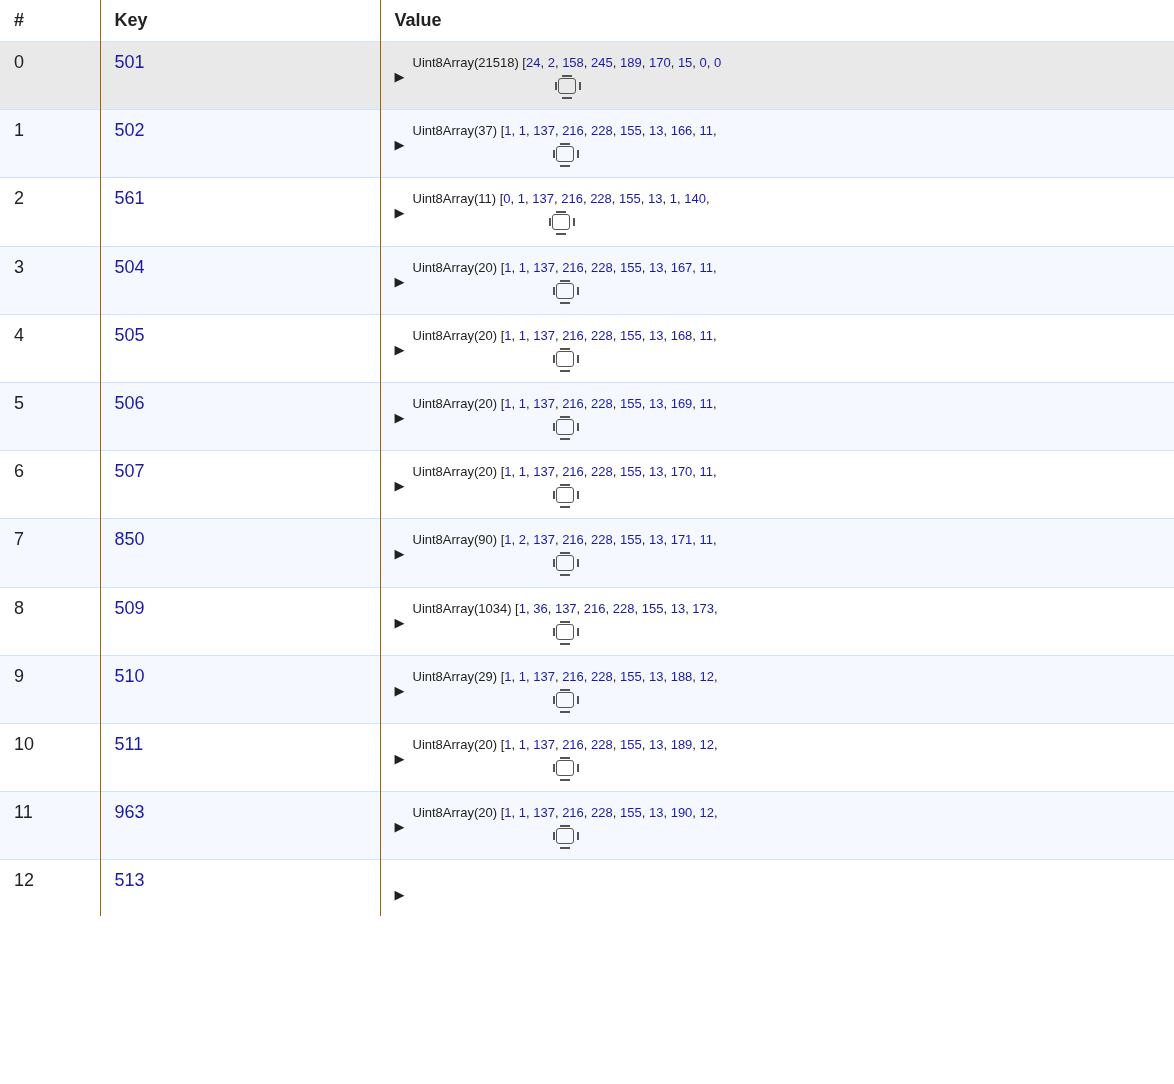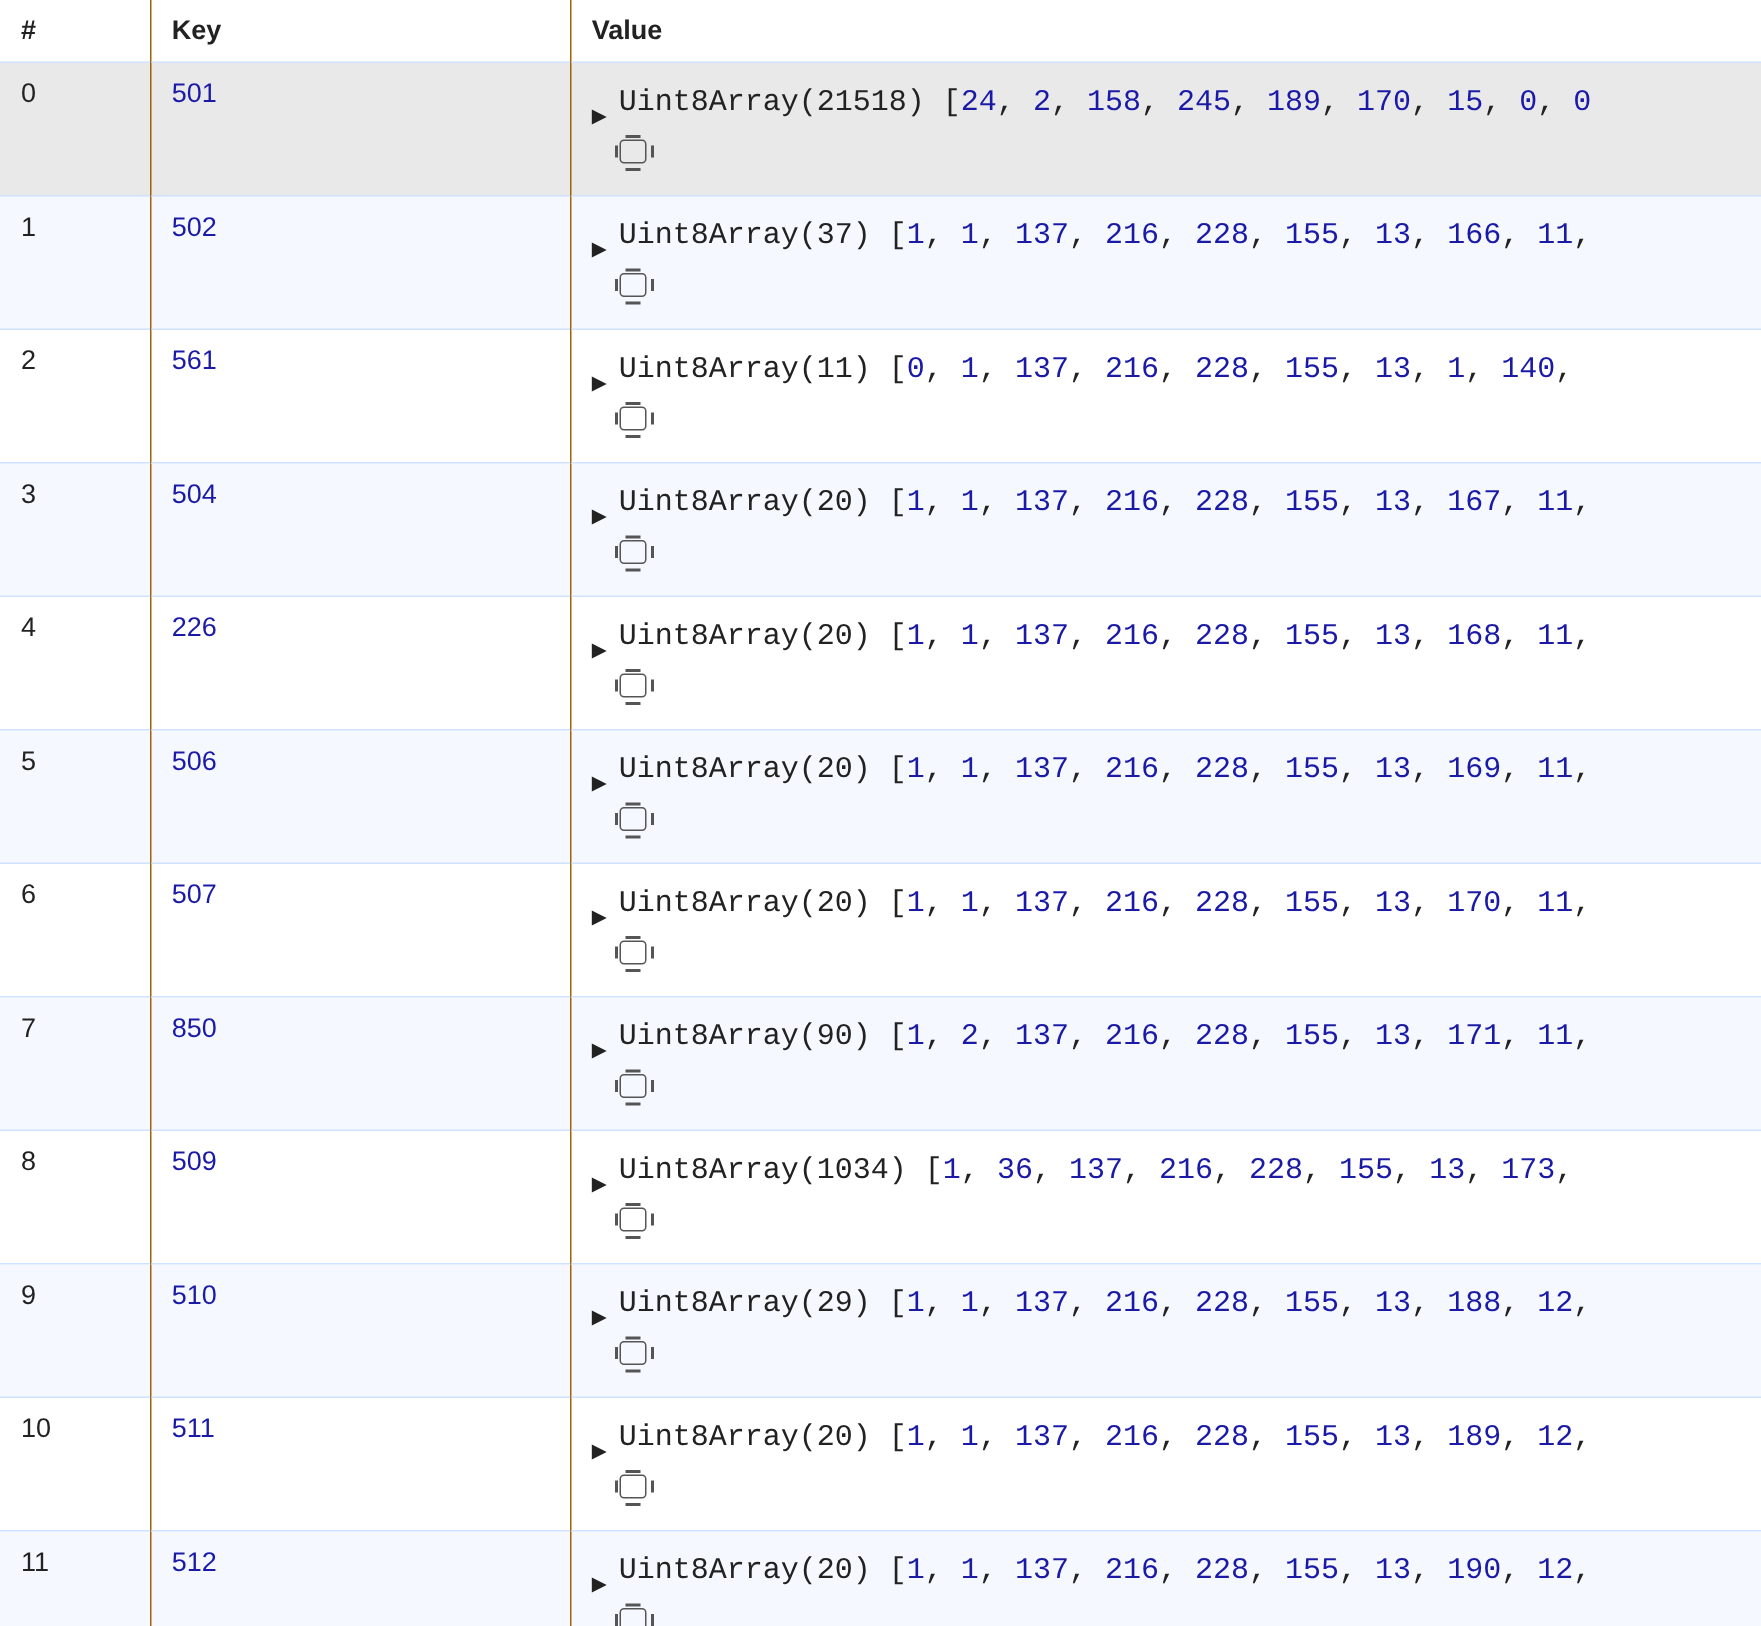--- a/index.html
+++ b/index.html
@@ -47,24 +47,25 @@
   }
   .expander {
     color: #222;
     cursor: pointer;
     user-select: none;
     font-size: 13px;
     line-height: 22px;
     padding-top: 14px;
   }
   .array-line {
-    font-family: Liberation Mono, monospace;
-    font-size: 20px;
+    font-family: Liberation Sans, sans-serif;
+    font-size: 13px;
     line-height: 1.7;
     word-break: break-word;
+    text-align: center;
   }
   .arr-label { color: #222; }
   .num { color: #1a1aa6; }
   .punct { color: #222; }
 
   .chip-icon {
     display: inline-block;
     width: 18px; height: 16px;
     border: 1.4px solid #555;
     border-radius: 3px;
@@ -138,21 +139,21 @@
         <td class="key">504</td>
         <td>
           <div class="value-wrap">
             <span class="expander">▶</span>
             <div class="array-line"><span class="arr-label">Uint8Array(20) </span><span class="punct">[</span><span class="num">1</span><span class="punct">, </span><span class="num">1</span><span class="punct">, </span><span class="num">137</span><span class="punct">, </span><span class="num">216</span><span class="punct">, </span><span class="num">228</span><span class="punct">, </span><span class="num">155</span><span class="punct">, </span><span class="num">13</span><span class="punct">, </span><span class="num">167</span><span class="punct">, </span><span class="num">11</span><span class="punct">, </span><br><span class="chip-icon"></span></div>
           </div>
         </td>
       </tr>
       <tr class="odd">
         <td class="idx">4</td>
-        <td class="key">226</td>
+        <td class="key">505</td>
         <td>
           <div class="value-wrap">
             <span class="expander">▶</span>
             <div class="array-line"><span class="arr-label">Uint8Array(20) </span><span class="punct">[</span><span class="num">1</span><span class="punct">, </span><span class="num">1</span><span class="punct">, </span><span class="num">137</span><span class="punct">, </span><span class="num">216</span><span class="punct">, </span><span class="num">228</span><span class="punct">, </span><span class="num">155</span><span class="punct">, </span><span class="num">13</span><span class="punct">, </span><span class="num">168</span><span class="punct">, </span><span class="num">11</span><span class="punct">, </span><br><span class="chip-icon"></span></div>
           </div>
         </td>
       </tr>
       <tr class="even">
         <td class="idx">5</td>
         <td class="key">506</td>
@@ -208,21 +209,21 @@
         <td class="key">511</td>
         <td>
           <div class="value-wrap">
             <span class="expander">▶</span>
             <div class="array-line"><span class="arr-label">Uint8Array(20) </span><span class="punct">[</span><span class="num">1</span><span class="punct">, </span><span class="num">1</span><span class="punct">, </span><span class="num">137</span><span class="punct">, </span><span class="num">216</span><span class="punct">, </span><span class="num">228</span><span class="punct">, </span><span class="num">155</span><span class="punct">, </span><span class="num">13</span><span class="punct">, </span><span class="num">189</span><span class="punct">, </span><span class="num">12</span><span class="punct">, </span><br><span class="chip-icon"></span></div>
           </div>
         </td>
       </tr>
       <tr class="even">
         <td class="idx">11</td>
-        <td class="key">512</td>
+        <td class="key">963</td>
         <td>
           <div class="value-wrap">
             <span class="expander">▶</span>
             <div class="array-line"><span class="arr-label">Uint8Array(20) </span><span class="punct">[</span><span class="num">1</span><span class="punct">, </span><span class="num">1</span><span class="punct">, </span><span class="num">137</span><span class="punct">, </span><span class="num">216</span><span class="punct">, </span><span class="num">228</span><span class="punct">, </span><span class="num">155</span><span class="punct">, </span><span class="num">13</span><span class="punct">, </span><span class="num">190</span><span class="punct">, </span><span class="num">12</span><span class="punct">, </span><br><span class="chip-icon"></span></div>
           </div>
         </td>
       </tr>
       <tr class="odd">
         <td class="idx">12</td>
         <td class="key">513</td>

